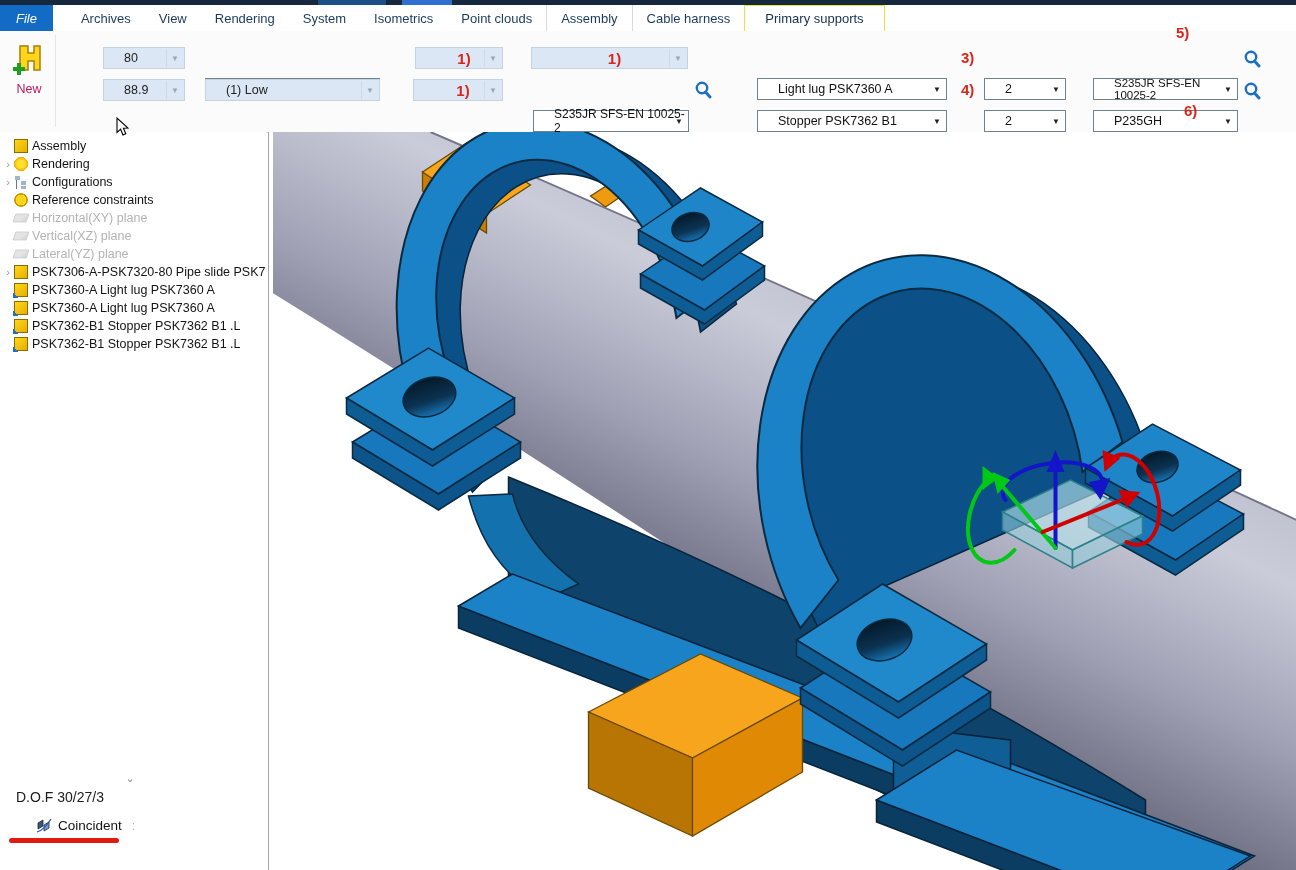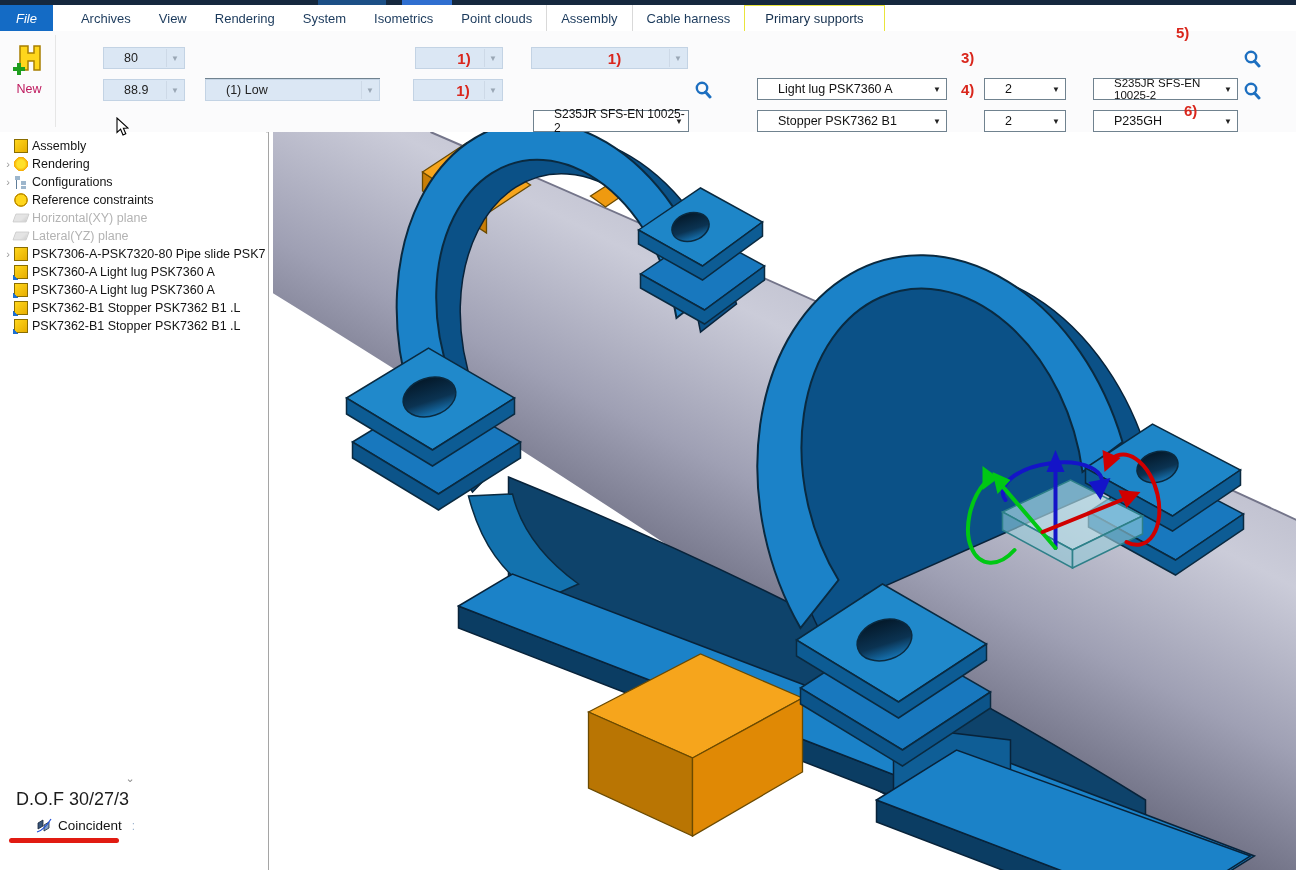--- a/index.html
+++ b/index.html
@@ -56,21 +56,21 @@
      linear-gradient(#9db6cc,#9db6cc) 7px 11px/5px 4px no-repeat,
      linear-gradient(#5f7d99,#5f7d99) 2px 1px/1px 13px no-repeat;}
   .i-clamp{background:radial-gradient(circle at 50% 50%,#ffd61c 55%,#c69500 56% 70%,transparent 71%);border-radius:50%;}
   .i-plane{background:linear-gradient(115deg,#e4e4e4 60%,#cfcfcf);border:1px solid #c2c2c2;transform:skewX(-20deg) scaleY(.6);box-sizing:border-box;}
   .i-pipe{background:linear-gradient(45deg,transparent 38%,#c8a400 40% 60%,transparent 62%);border-bottom:2px solid #8c8c8c;}
   .i-part{background:linear-gradient(135deg,#ffd61c,#e7ae00);border:1px solid #8a6d00;box-sizing:border-box;}
   .i-part::after{content:"";position:absolute;left:-2px;bottom:-2px;width:6px;height:6px;
                  background:linear-gradient(45deg,#1d6fd0 45%,transparent 46%);}
   
   .splitchev{position:absolute;left:120px;top:772px;width:20px;text-align:center;color:#8d8d8d;font-size:11px;}
-  .dof{position:absolute;left:16px;top:789px;font-size:18px;color:#1c1c1c;}
+  .dof{position:absolute;left:16px;top:789px;font-size:14px;color:#1c1c1c;}
   .constraint{position:absolute;left:36px;top:818px;display:flex;align-items:center;font-size:13.5px;color:#141414;}
   .constraint .suffix{color:#9fb6d0;margin-left:10px;font-size:12px;}
   .redline{position:absolute;left:9px;top:838px;width:110px;height:5px;background:#e11b12;border-radius:3px;}
   
   .viewport{position:absolute;left:273px;top:132px;width:1023px;height:738px;background:#ffffff;overflow:hidden;}
   .viewport svg{position:absolute;left:-1px;top:0;}
   .cursor{position:absolute;left:116px;top:86px;z-index:50;}
 </style>
 </head>
 <body>
@@ -213,20 +213,25 @@
   </div>
     <div class="trow">
     <span class="nochev"></span>
     <span class="ticon i-clamp"></span>
     <span class="lbl">Reference constraints</span>
   </div>
     <div class="trow disabled">
     <span class="nochev"></span>
     <span class="ticon i-plane"></span>
     <span class="lbl">Horizontal(XY) plane</span>
+  </div>
+    <div class="trow disabled">
+    <span class="nochev"></span>
+    <span class="ticon i-plane"></span>
+    <span class="lbl">Vertical(XZ) plane</span>
   </div>
     <div class="trow disabled">
     <span class="nochev"></span>
     <span class="ticon i-plane"></span>
     <span class="lbl">Lateral(YZ) plane</span>
   </div>
     <div class="trow">
     <span class="chev">›</span>
     <span class="ticon i-assembly"></span>
     <span class="lbl">PSK7306-A-PSK7320-80 Pipe slide PSK7320</span>

